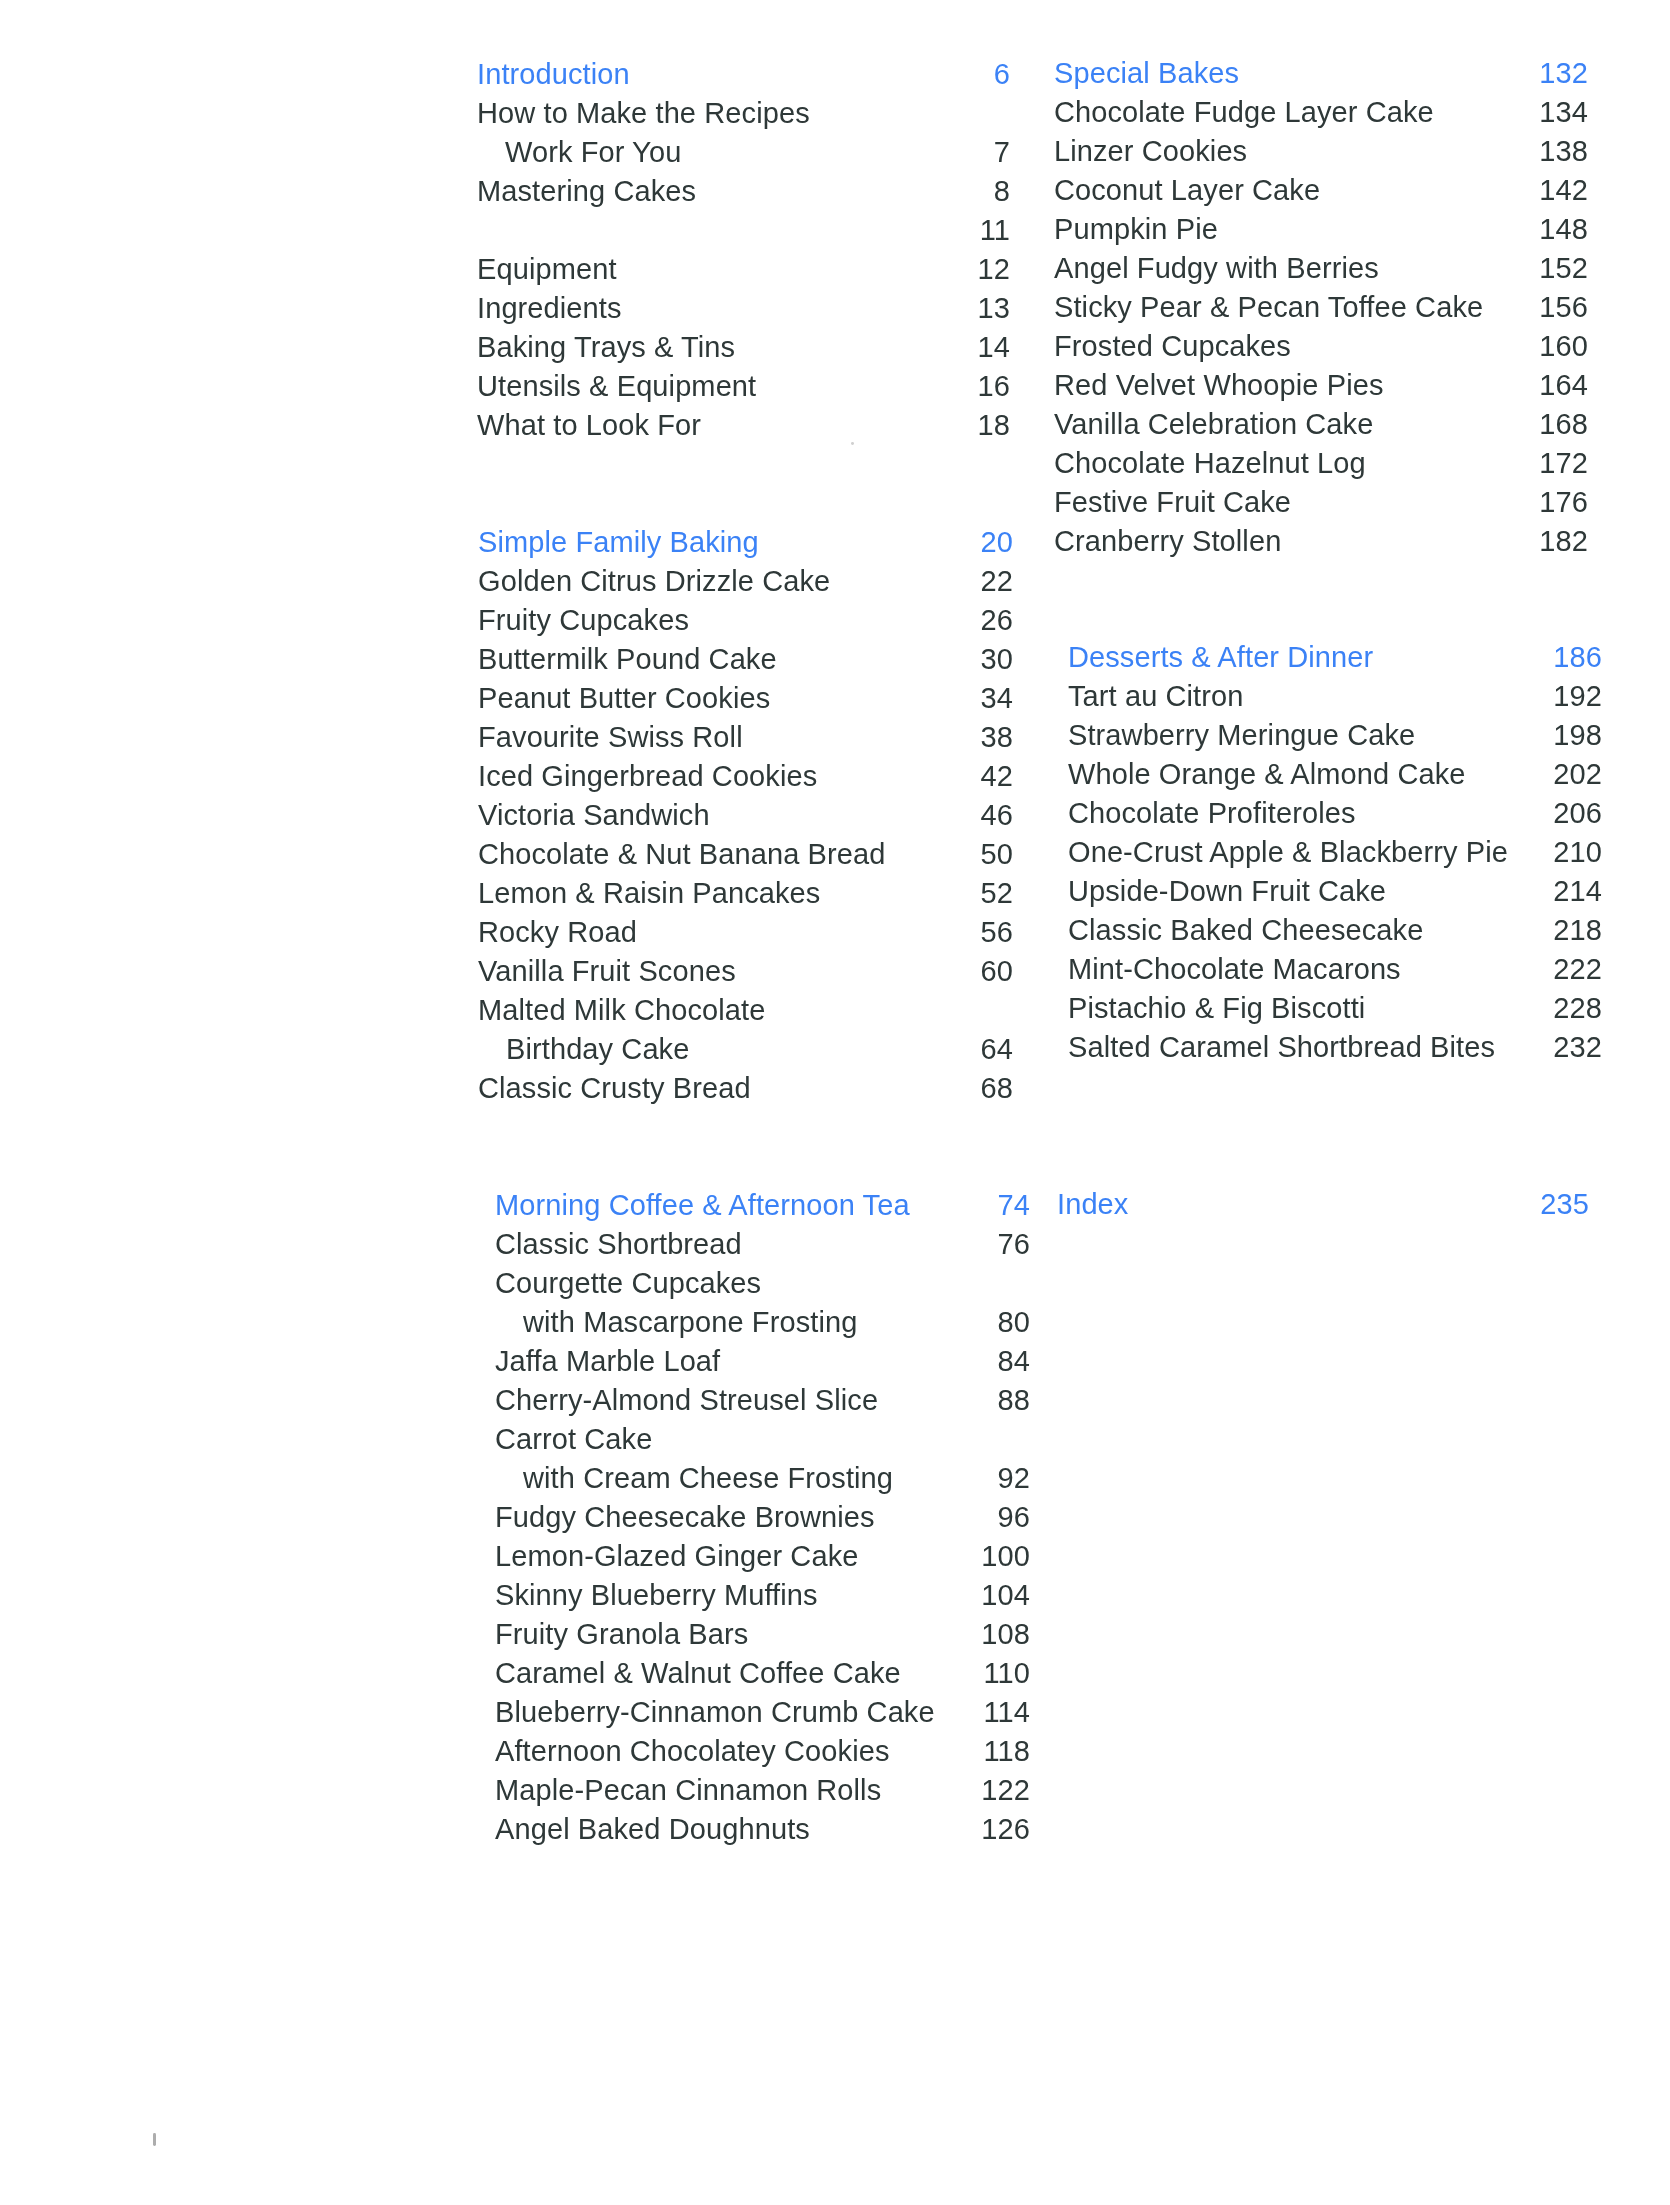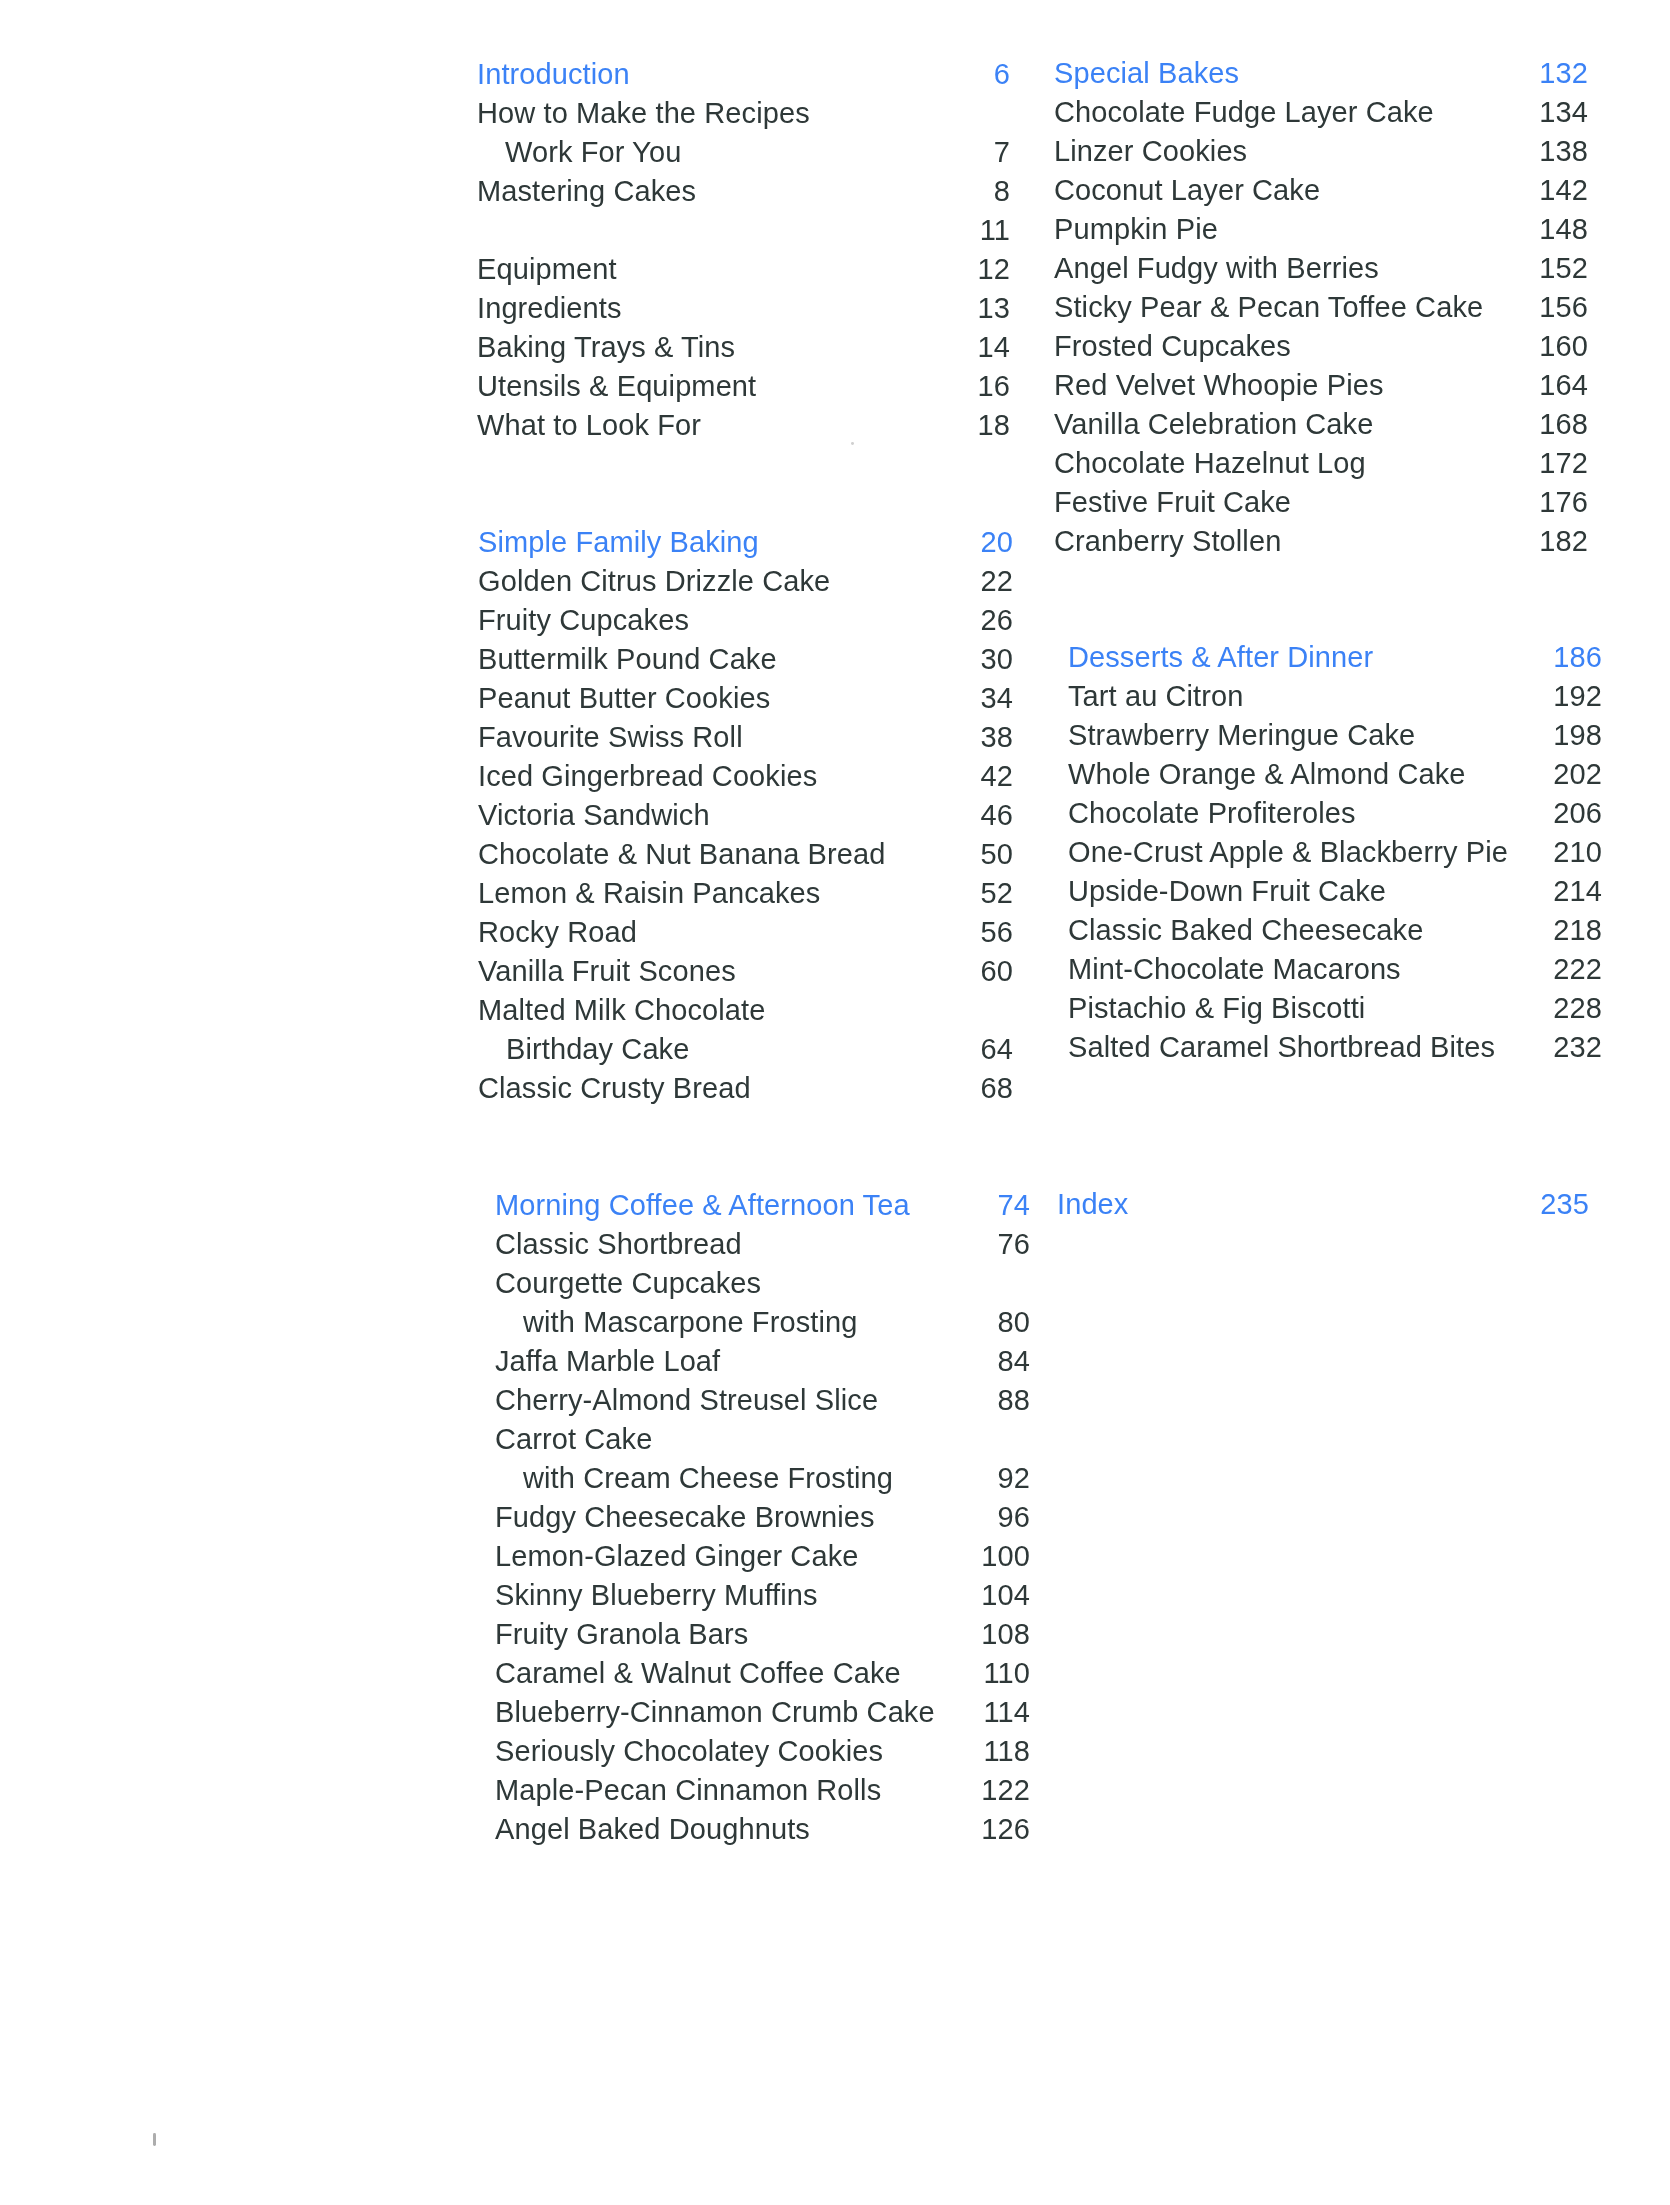--- a/index.html
+++ b/index.html
@@ -226,21 +226,21 @@
       </div>
     <div class="row">
         <span class="title">Caramel &amp; Walnut Coffee Cake</span>
         <span class="page-num">110</span>
       </div>
     <div class="row">
         <span class="title">Blueberry-Cinnamon Crumb Cake</span>
         <span class="page-num">114</span>
       </div>
     <div class="row">
-        <span class="title">Seriously Chocolatey Cookies</span>
+        <span class="title">Afternoon Chocolatey Cookies</span>
         <span class="page-num">118</span>
       </div>
     <div class="row">
         <span class="title">Maple-Pecan Cinnamon Rolls</span>
         <span class="page-num">122</span>
       </div>
     <div class="row">
         <span class="title">Angel Baked Doughnuts</span>
         <span class="page-num">126</span>
       </div>

